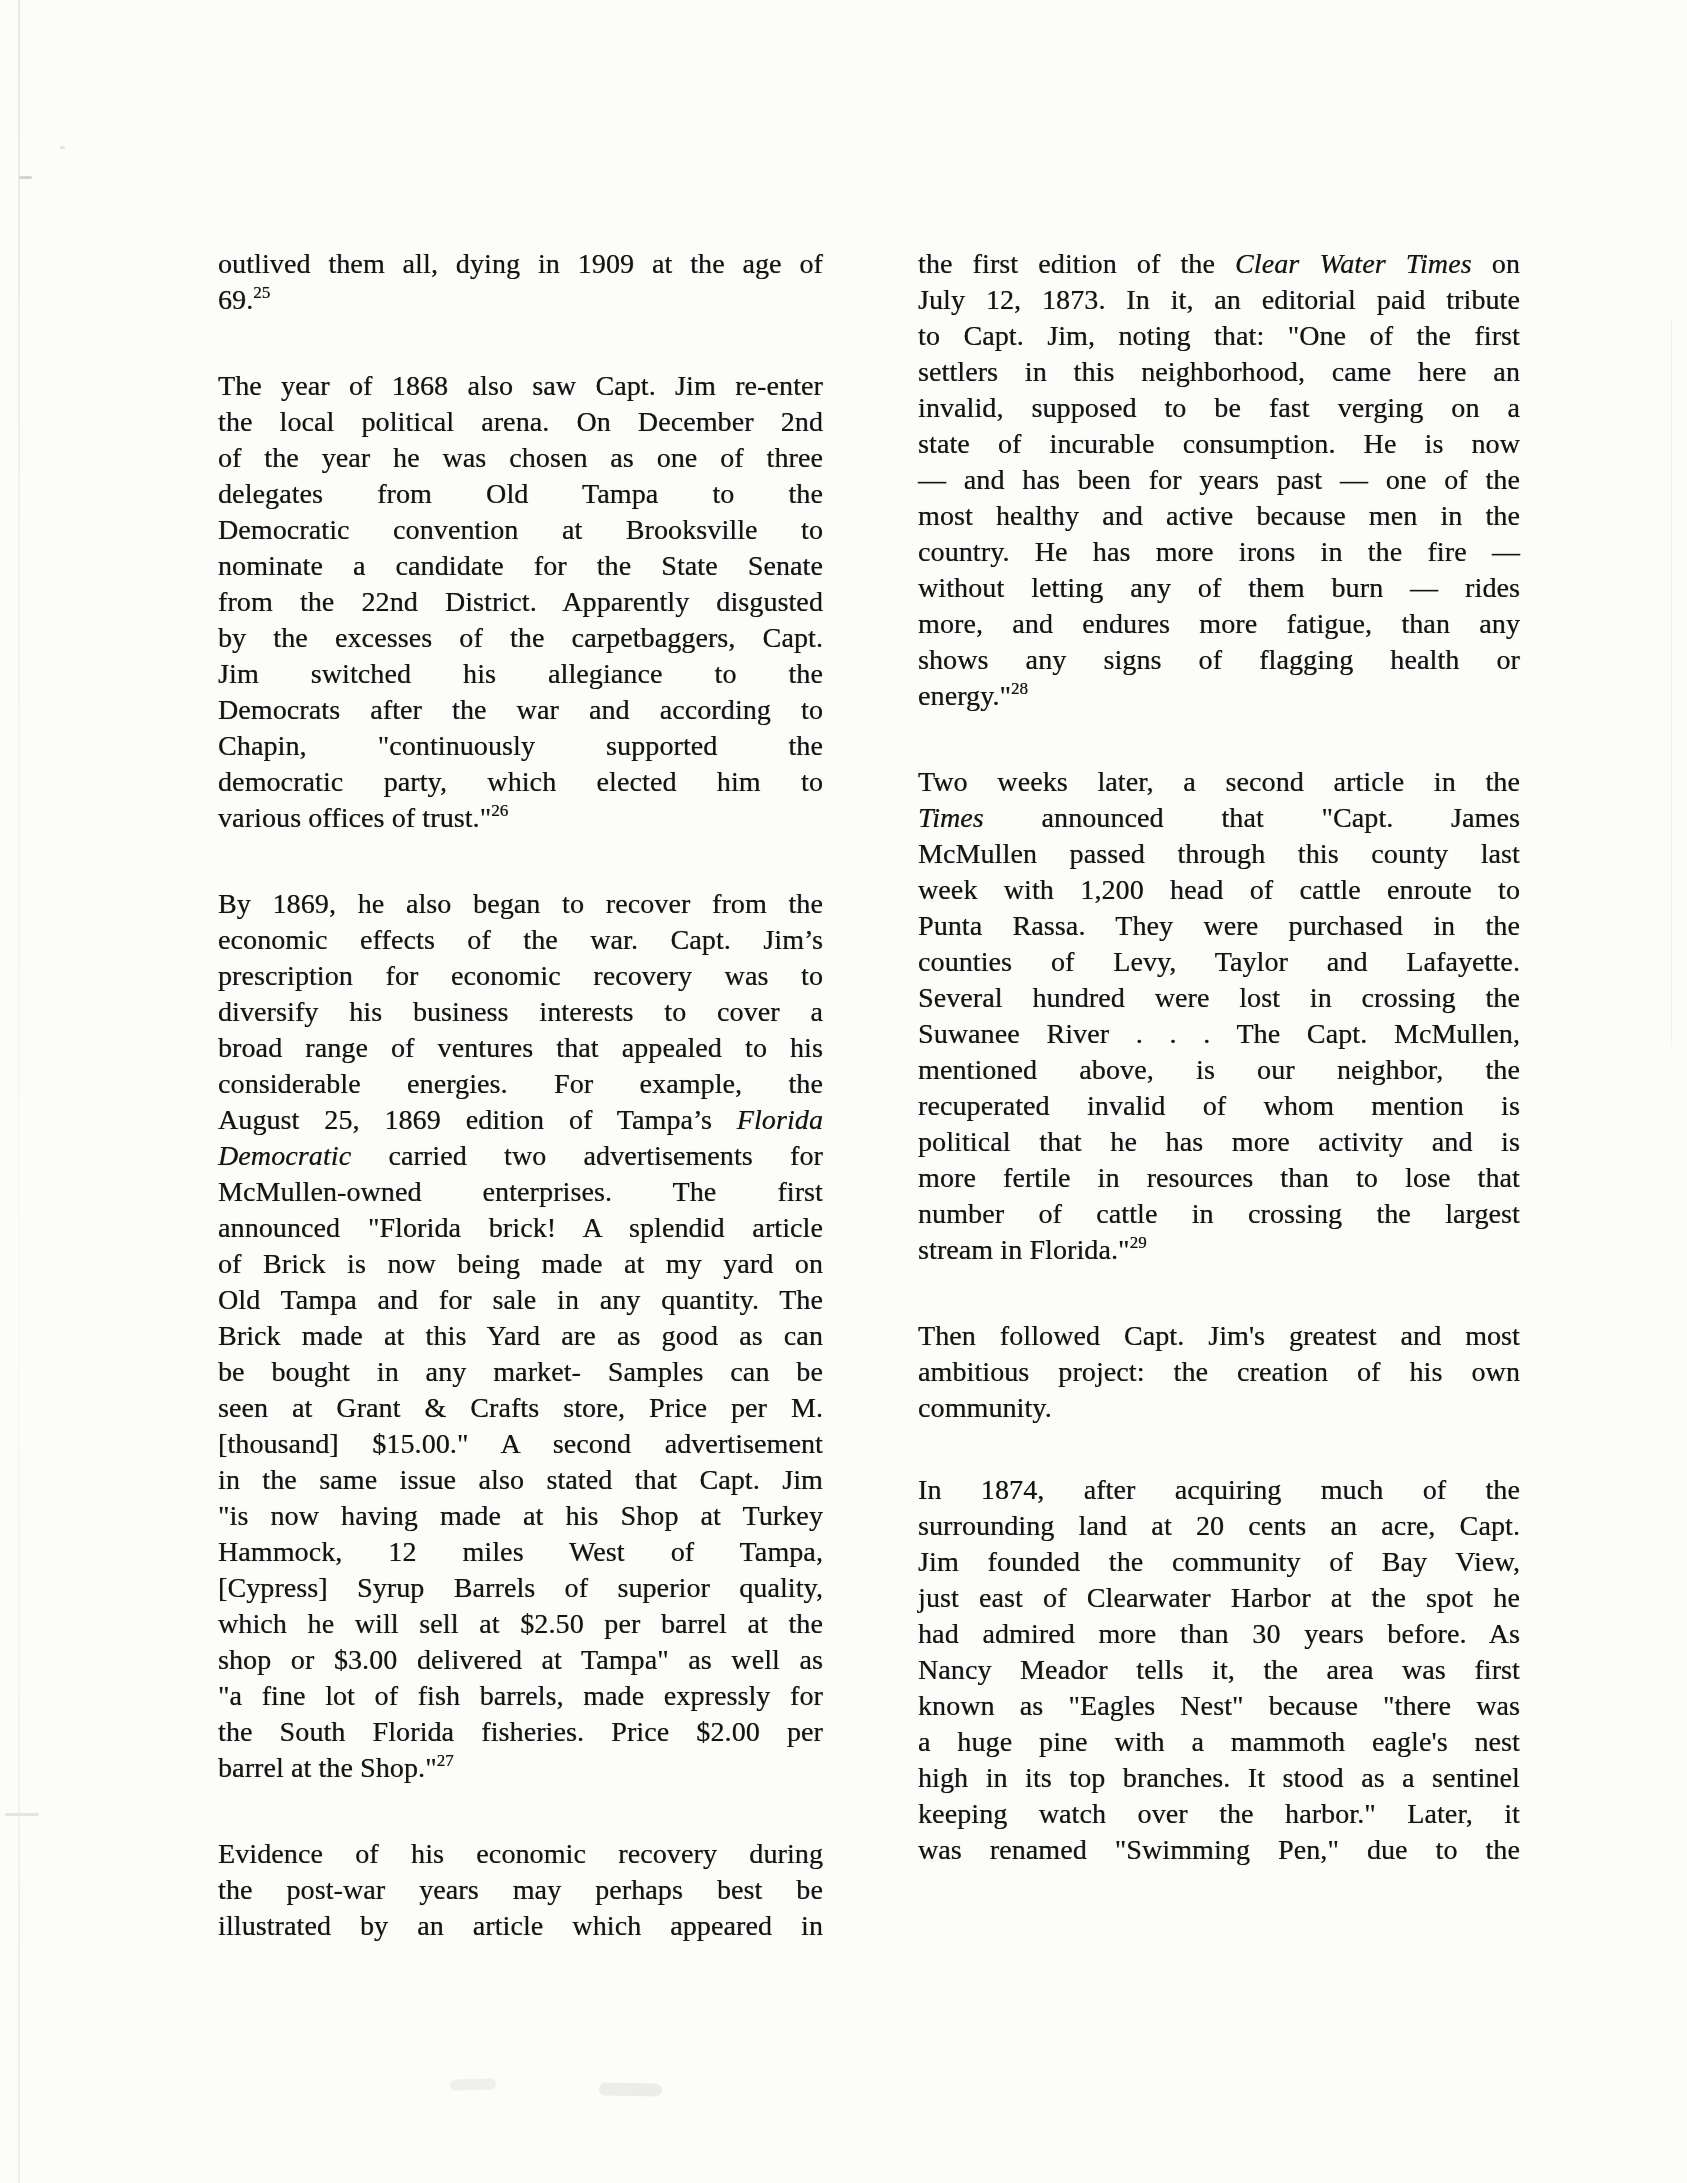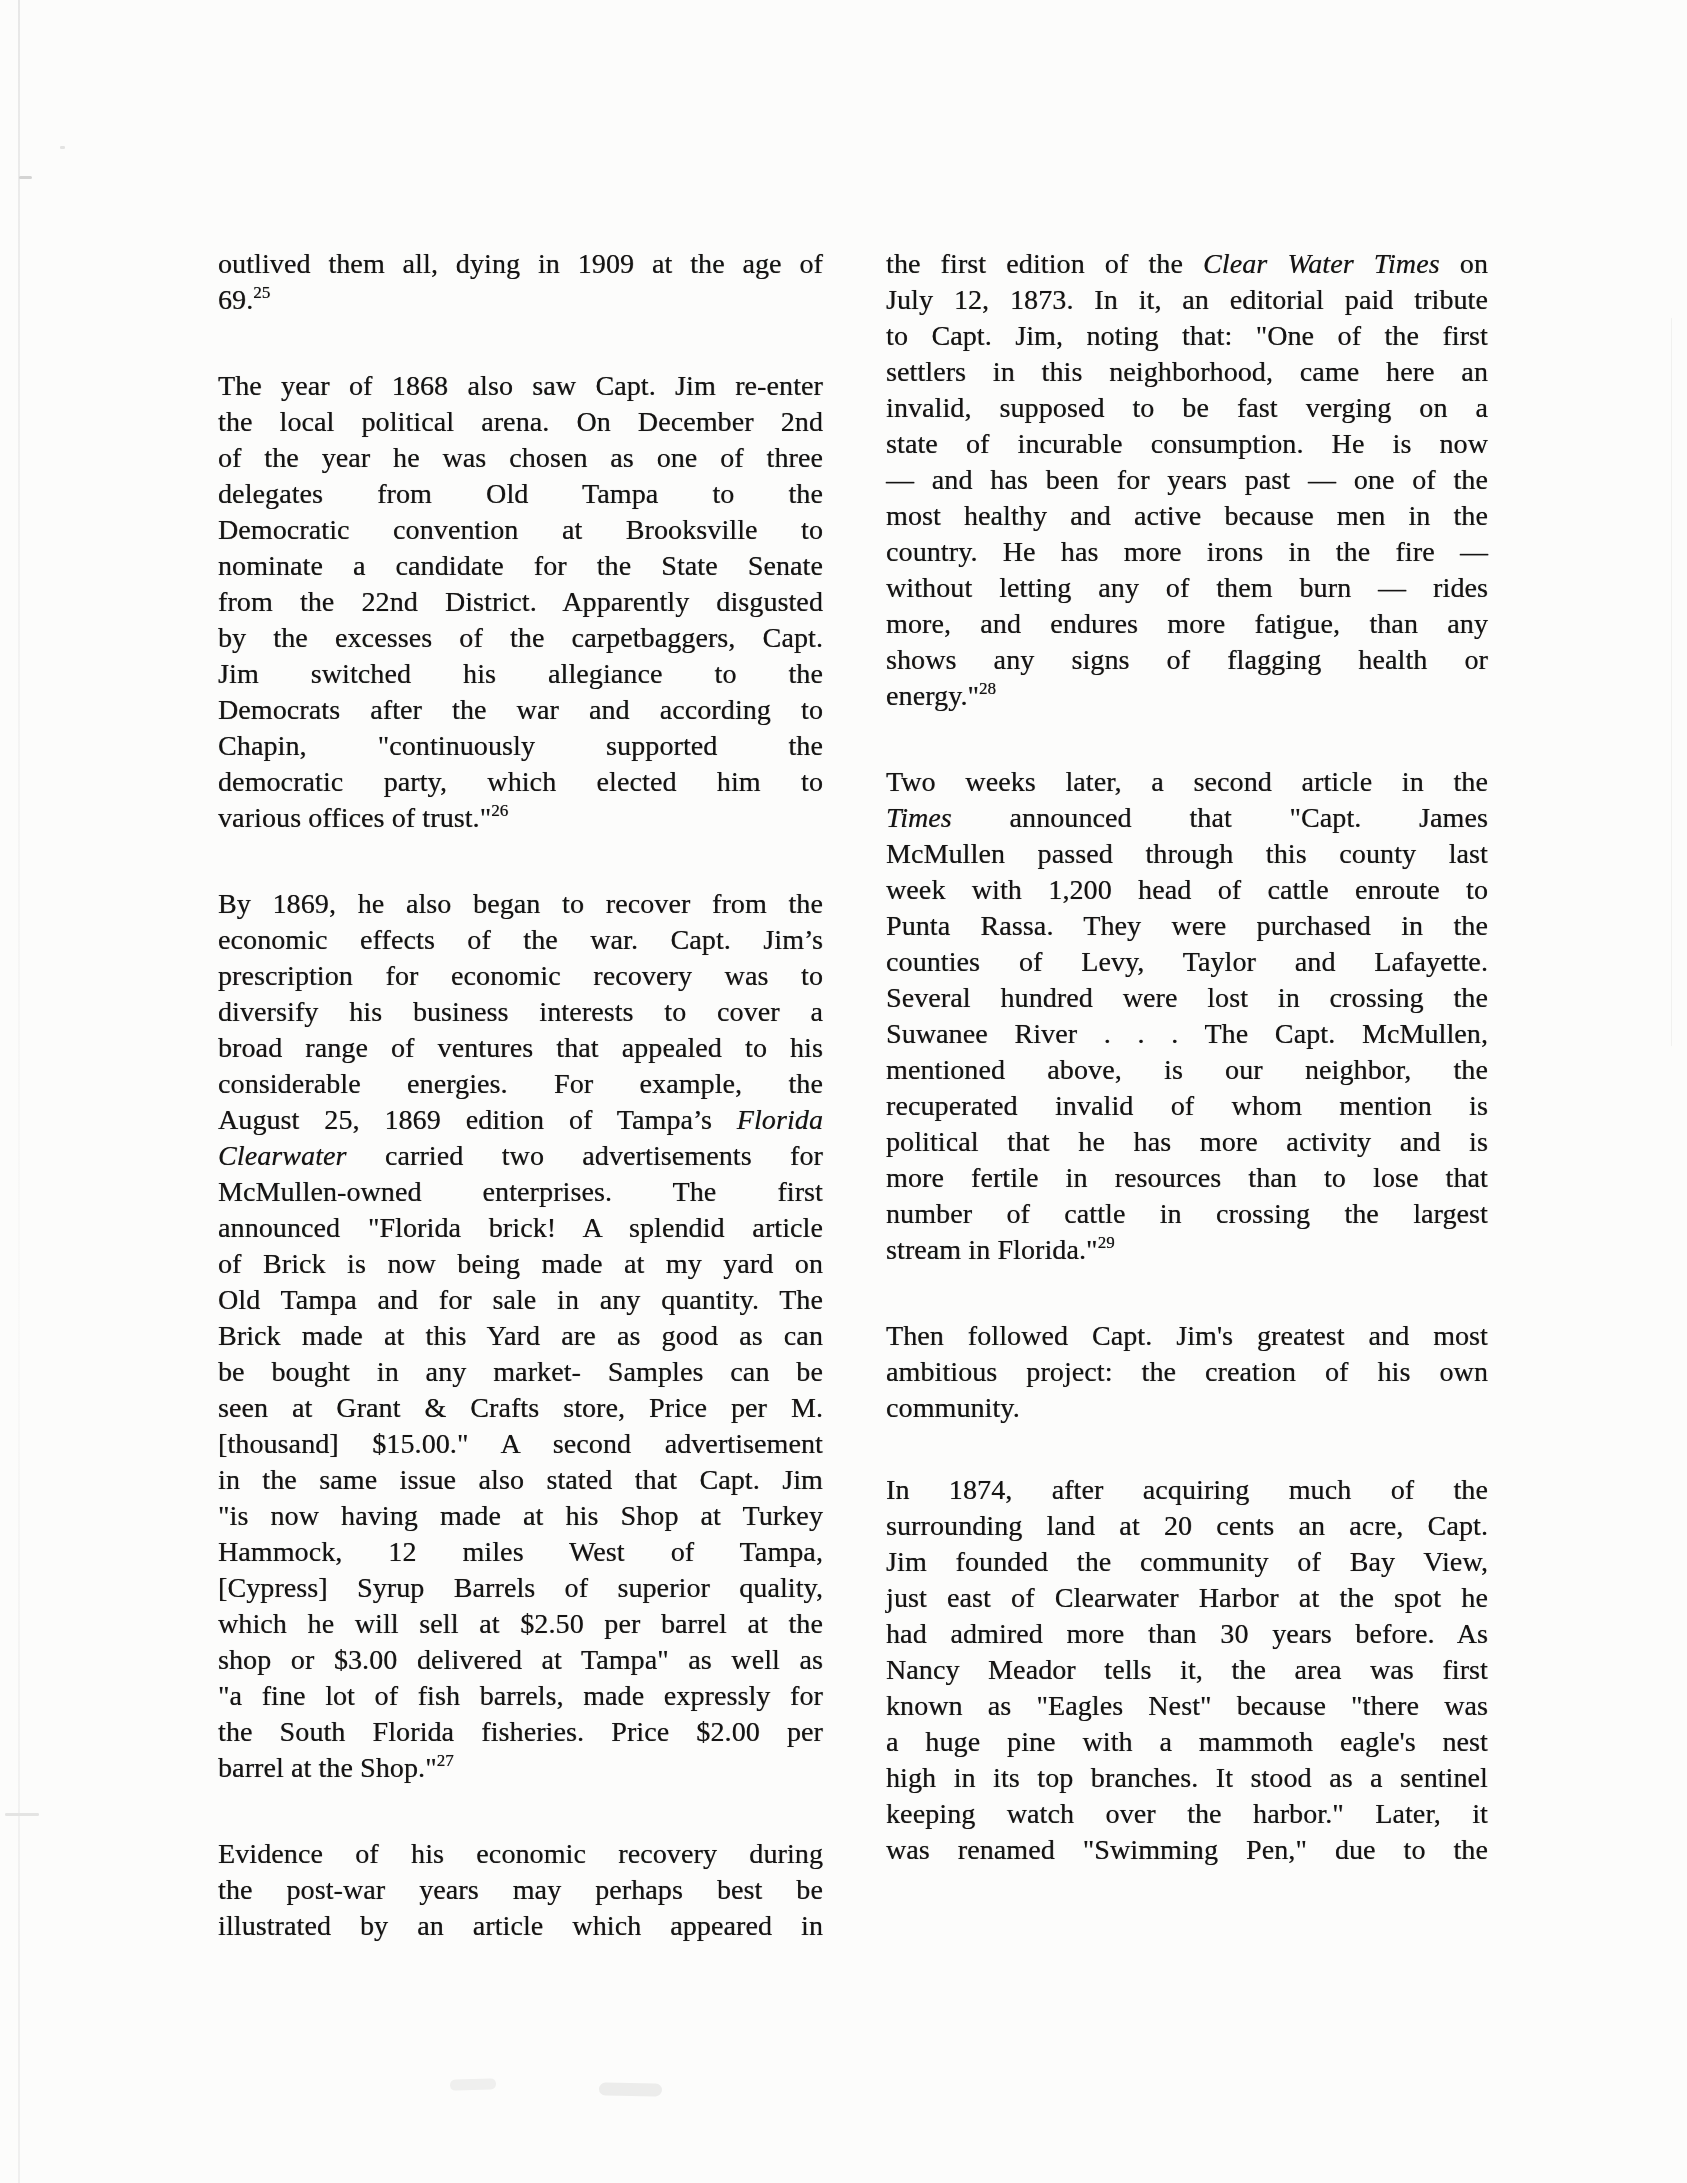--- a/index.html
+++ b/index.html
@@ -6,21 +6,21 @@
   .page{
     position:relative;
     width:1687px;height:2183px;
     background:#fcfcfb;
     overflow:hidden;
     font-family:"Liberation Serif","DejaVu Serif",serif;
     color:#151413;
   }
   .columns{
     position:absolute;left:218px;top:246px;
-    display:flex;gap:63px;justify-content:space-between;
+    display:flex;gap:95px;justify-content:space-between;
   }
   .col{width:605px;}
   .col.right{width:602px;}
   .para{margin:0 0 46px 0;}
   .line{
     font-size:28px;line-height:36px;
     text-align:justify;
     text-align-last:justify;
     white-space:normal;
     text-shadow:0 0 0.7px rgba(10,10,10,.45), 0.4px 0 0 rgba(10,10,10,.28);
@@ -84,21 +84,21 @@
           <div class="line endline"><span class="seg">various offices of trust."</span><span class="seg sup">26</span></div>
         </div>
         <div class="para">
           <div class="line"><span class="seg">By 1869, he also began to recover from the</span></div>
           <div class="line"><span class="seg">economic effects of the war. Capt. Jim’s</span></div>
           <div class="line"><span class="seg">prescription for economic recovery was to</span></div>
           <div class="line"><span class="seg">diversify his business interests to cover a</span></div>
           <div class="line"><span class="seg">broad range of ventures that appealed to his</span></div>
           <div class="line"><span class="seg">considerable energies. For example, the</span></div>
           <div class="line"><span class="seg">August 25, 1869 edition of Tampa’s </span><span class="seg it">Florida</span></div>
-          <div class="line"><span class="seg it">Clearwater</span><span class="seg"> carried two advertisements for</span></div>
+          <div class="line"><span class="seg it">Democratic</span><span class="seg"> carried two advertisements for</span></div>
           <div class="line"><span class="seg">McMullen-owned enterprises. The first</span></div>
           <div class="line"><span class="seg">announced "Florida brick! A splendid article</span></div>
           <div class="line"><span class="seg">of Brick is now being made at my yard on</span></div>
           <div class="line"><span class="seg">Old Tampa and for sale in any quantity. The</span></div>
           <div class="line"><span class="seg">Brick made at this Yard are as good as can</span></div>
           <div class="line"><span class="seg">be bought in any market- Samples can be</span></div>
           <div class="line"><span class="seg">seen at Grant &amp; Crafts store, Price per M.</span></div>
           <div class="line"><span class="seg">[thousand] $15.00." A second advertisement</span></div>
           <div class="line"><span class="seg">in the same issue also stated that Capt. Jim</span></div>
           <div class="line"><span class="seg">"is now having made at his Shop at Turkey</span></div>

